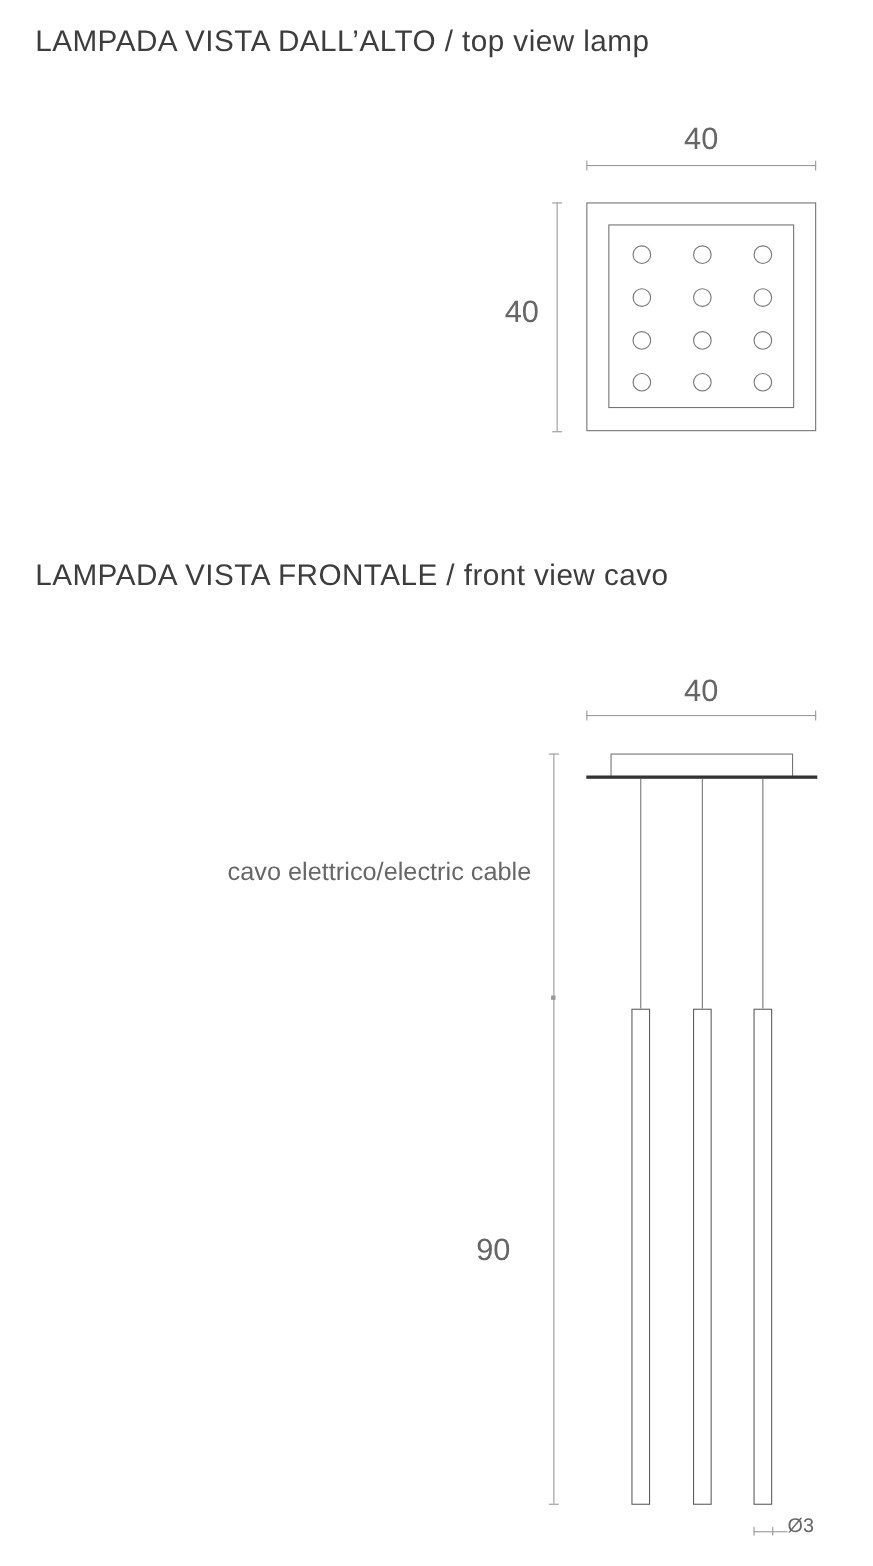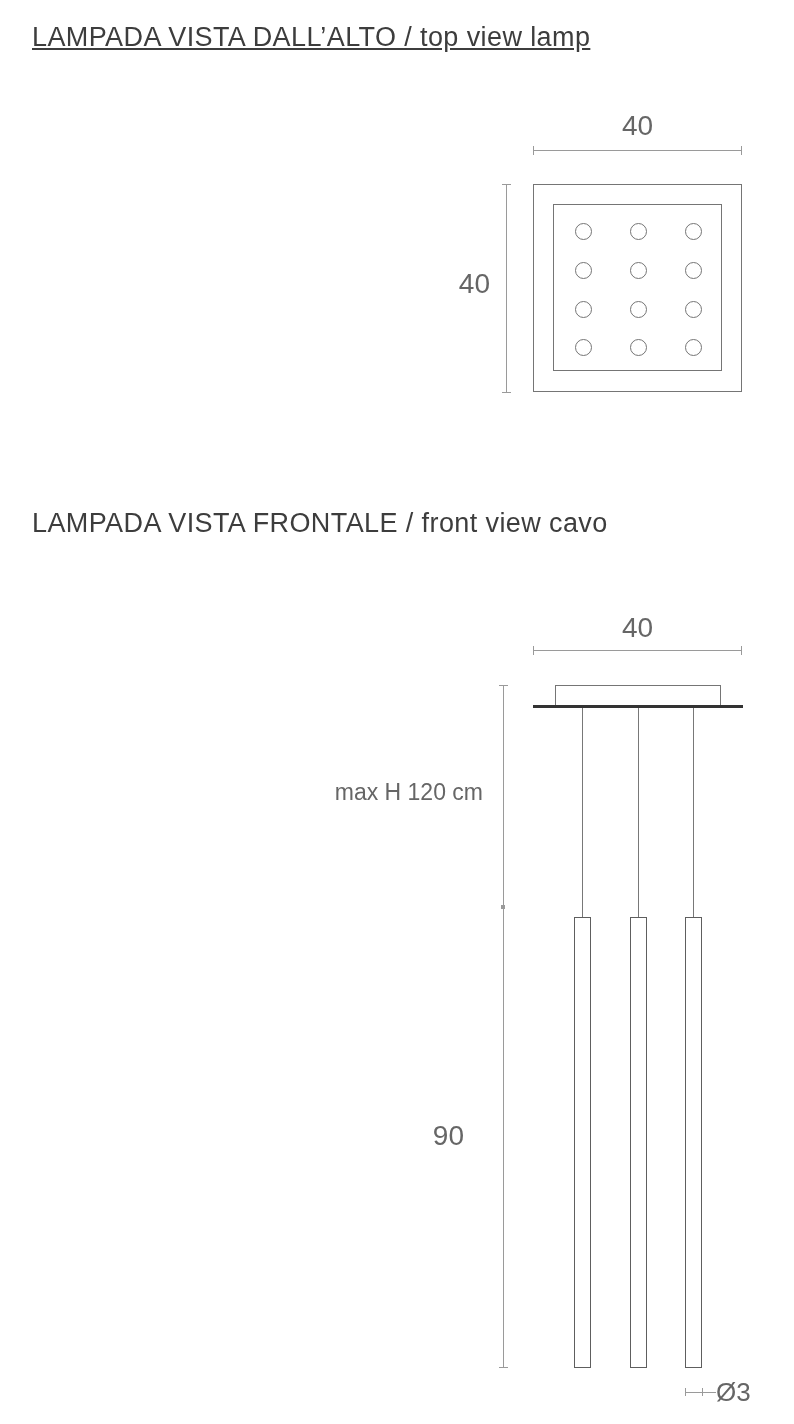--- a/index.html
+++ b/index.html
@@ -41,21 +41,21 @@
   }
   .cable{background:#787878;width:1px;}
   .tube{border:1.5px solid #5e5e5e;background:#ffffff;}
   .ceiling-line{background:var(--ceiling);height:3px;}
   .center-text{text-align:center;}
   .right-text{text-align:right;}
 </style>
 </head>
 <body>
 
-<div class="abs title" style="left:32px;top:22px;text-decoration:underline;">LAMPADA VISTA DALL’ALTO / top view lamp</div>
+<div class="abs title" style="left:32px;top:22px;">LAMPADA VISTA DALL’ALTO / top view lamp</div>
 
 <div class="abs dim-label center-text" style="left:533px;top:110px;width:209px;">40</div>
 <div class="abs hline" style="left:533px;top:150px;width:209px;"></div>
 <div class="abs tick-v" style="left:533px;top:146px;"></div>
 <div class="abs tick-v" style="left:741px;top:146px;"></div>
 
 <div class="abs dim-label right-text" style="left:420px;top:268px;width:70px;">40</div>
 <div class="abs vline" style="left:506px;top:184px;height:208px;"></div>
 <div class="abs tick-h" style="left:502px;top:184px;"></div>
 <div class="abs tick-h" style="left:502px;top:392px;"></div>
@@ -95,21 +95,21 @@
 <div class="abs tube" style="left:574px;top:917px;width:17px;height:451px;"></div>
 <div class="abs tube" style="left:630px;top:917px;width:17px;height:451px;"></div>
 <div class="abs tube" style="left:685px;top:917px;width:17px;height:451px;"></div>
 
 <div class="abs vline" style="left:503px;top:685px;height:682px;"></div>
 <div class="abs tick-h" style="left:499px;top:685px;"></div>
 <div class="abs dim-dot" style="left:501px;top:905px;"></div>
 <div class="abs tick-h" style="left:499px;top:1367px;"></div>
 
 <div class="abs note-label" style="left:150px;top:779px;width:333px;">
-  <div>max H 120 cm</div>
+  <div>cavo elettrico/electric cable</div>
 </div>
 
 <div class="abs dim-label right-text" style="left:396px;top:1120px;width:68px;">90</div>
 
 <div class="abs hline" style="left:685px;top:1392px;width:31px;"></div>
 <div class="abs tick-v" style="left:685px;top:1388px;height:8px;"></div>
 <div class="abs tick-v" style="left:702px;top:1388px;height:8px;"></div>
-<div class="abs dim-label" style="left:716px;top:1377px;font-size:26px;">Ø3</div>
+<div class="abs dim-label" style="left:716px;top:1377px;font-size:18px;">Ø3</div>
 
 </body></html>

